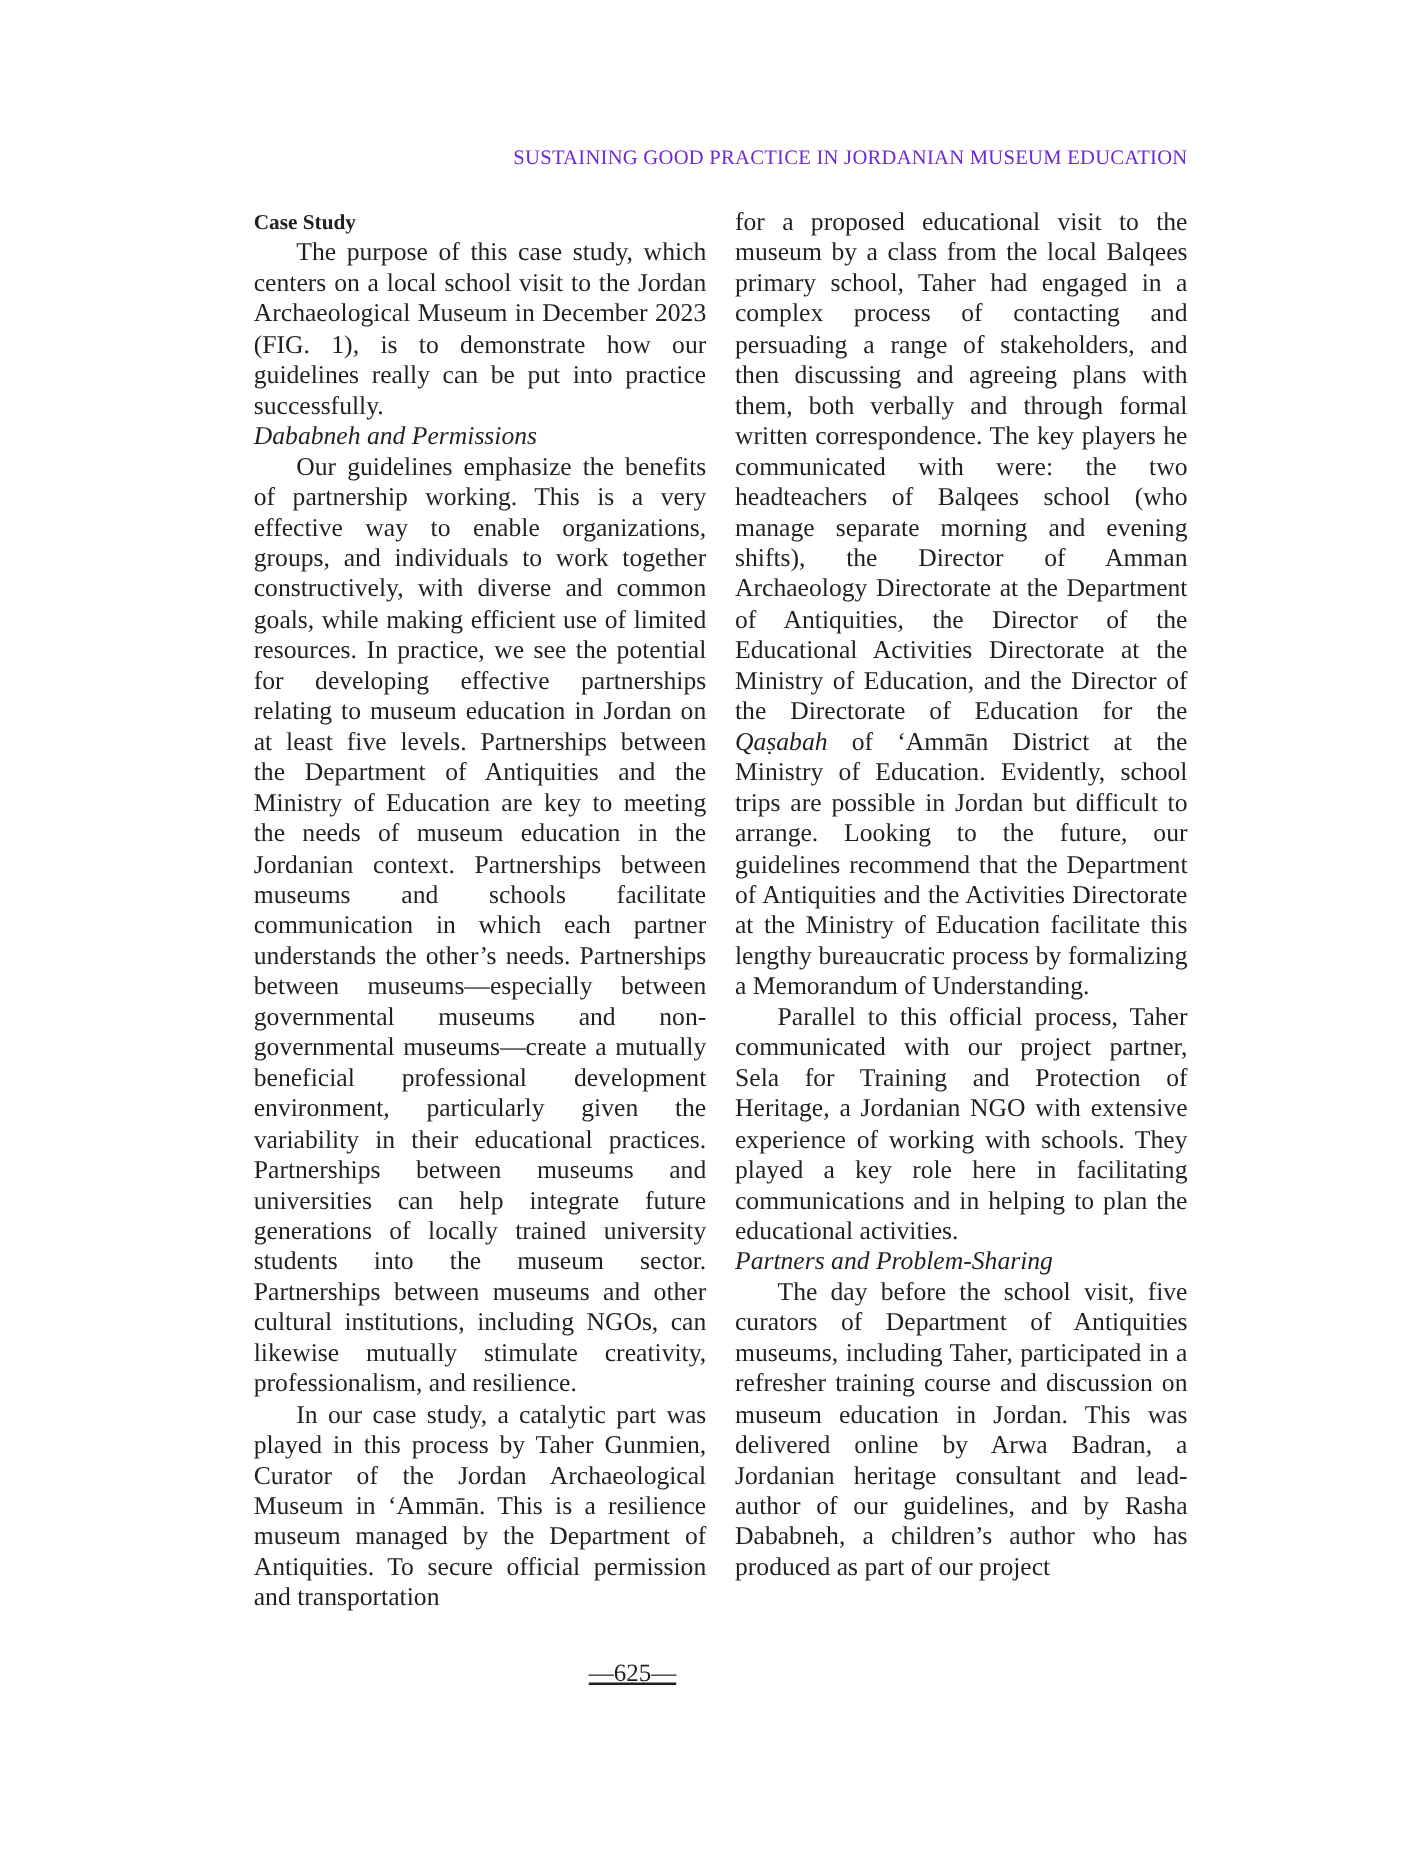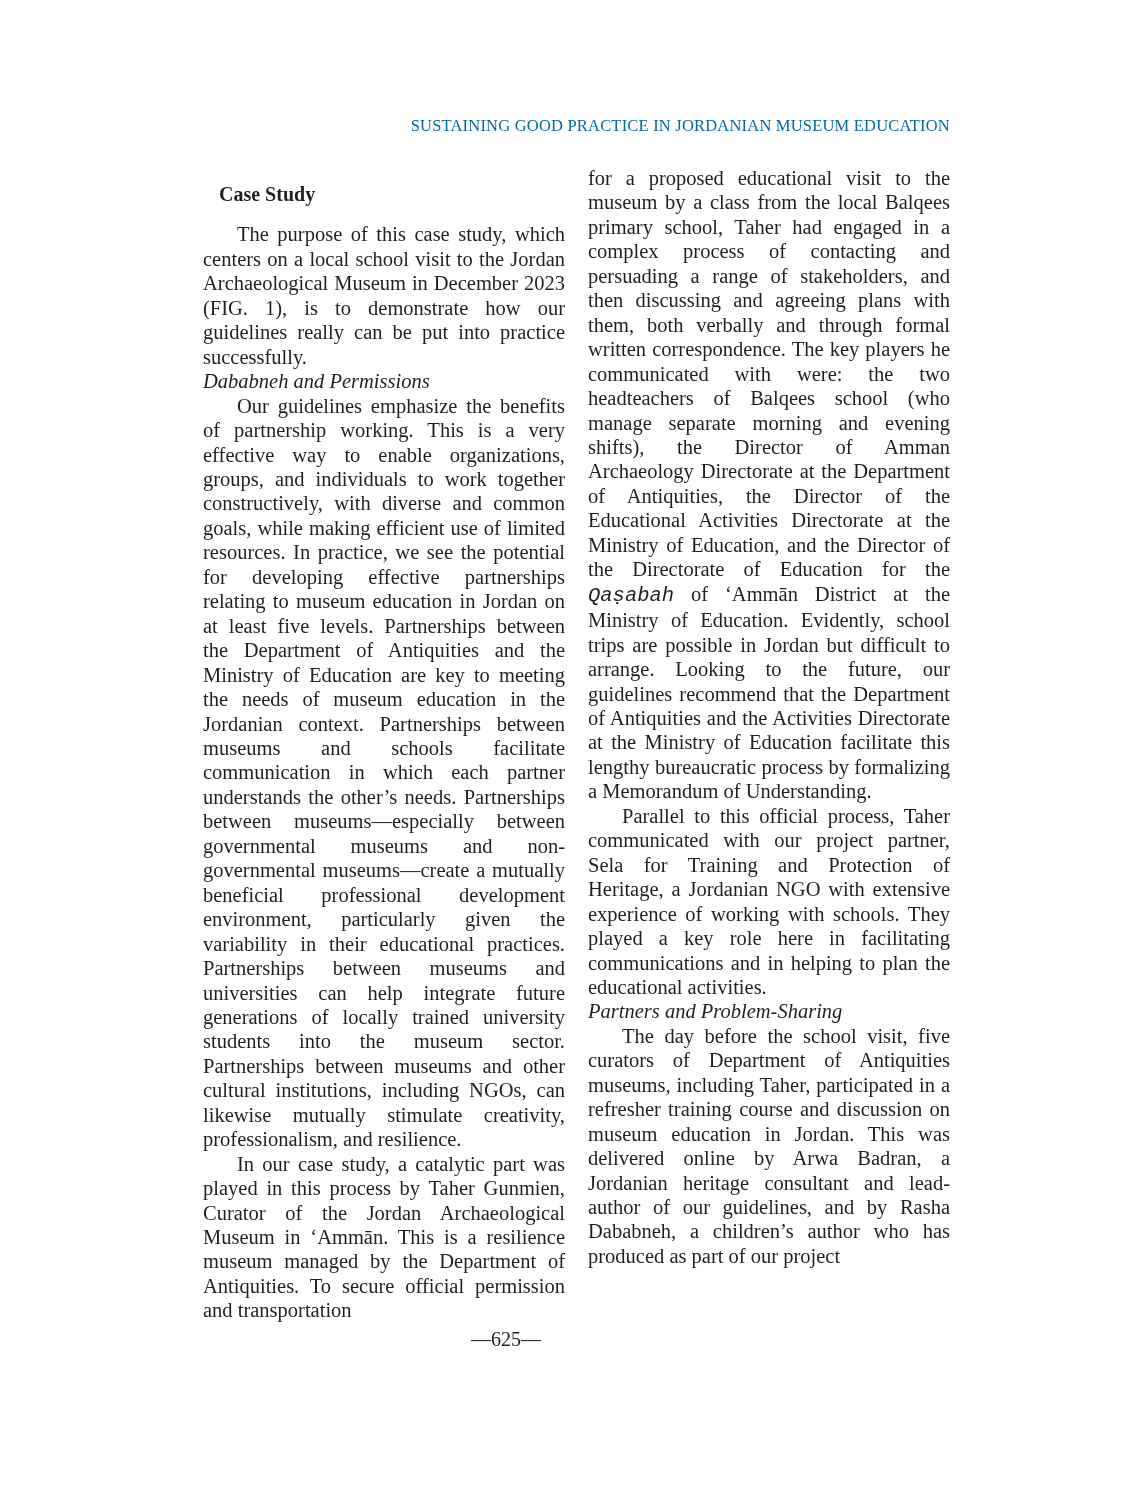--- a/index.html
+++ b/index.html
@@ -1,28 +1,28 @@
 <!DOCTYPE html>
 <html><head>
 <meta charset="utf-8">
 <style>
   html, body { margin: 0; padding: 0; background: #ffffff; }
   body { width: 1126px; height: 1500px; position: relative; overflow: hidden;
          font-family: "Liberation Serif", "DejaVu Serif", serif; color: #231f20; }
   .running-head { position: absolute; top: 116px; right: 176px; font-size: 16.5px;
-                  letter-spacing: 0.2px; color: #0369a1; }
+                  letter-spacing: 0.2px; color: #6d28d9; }
   .col { position: absolute; top: 166px; width: 362px; font-size: 20.5px; line-height: 24.45px; }
   .col-left { left: 203px; }
   .col-right { left: 588px; }
   .col p { margin: 0; text-align: justify; hyphens: auto; }
   .indent { text-indent: 34px; }
-  .heading { font-weight: bold; font-size: 20px; margin: 16px; }
+  .heading { font-weight: bold; font-size: 17px; margin: 0; }
   .subheading { font-style: italic; margin: 24px 0 0 0; }
-  .page-number { position: absolute; top: 1328px; left: 0; width: 1012px; text-align: center; font-size: 20px; }
-  em { font-style: italic; font-family: Liberation Mono, monospace; }
+  .page-number { position: absolute; top: 1328px; left: 0; width: 1012px; text-align: center; font-size: 20px; text-decoration: underline; }
+  em { font-style: italic; }
 </style>
 </head>
 <body>
 
 <div class="running-head">SUSTAINING GOOD PRACTICE IN JORDANIAN MUSEUM EDUCATION</div>
 
 <div class="col col-left">
   <h3 class="heading">Case Study</h3>
   <p class="indent">The purpose of this case study, which centers on a local school visit to the Jordan Archaeological Museum in December 2023 (FIG. 1), is to demonstrate how our guidelines really can be put into practice successfully.</p>
   <p class="subheading">Dababneh and Permissions</p>

